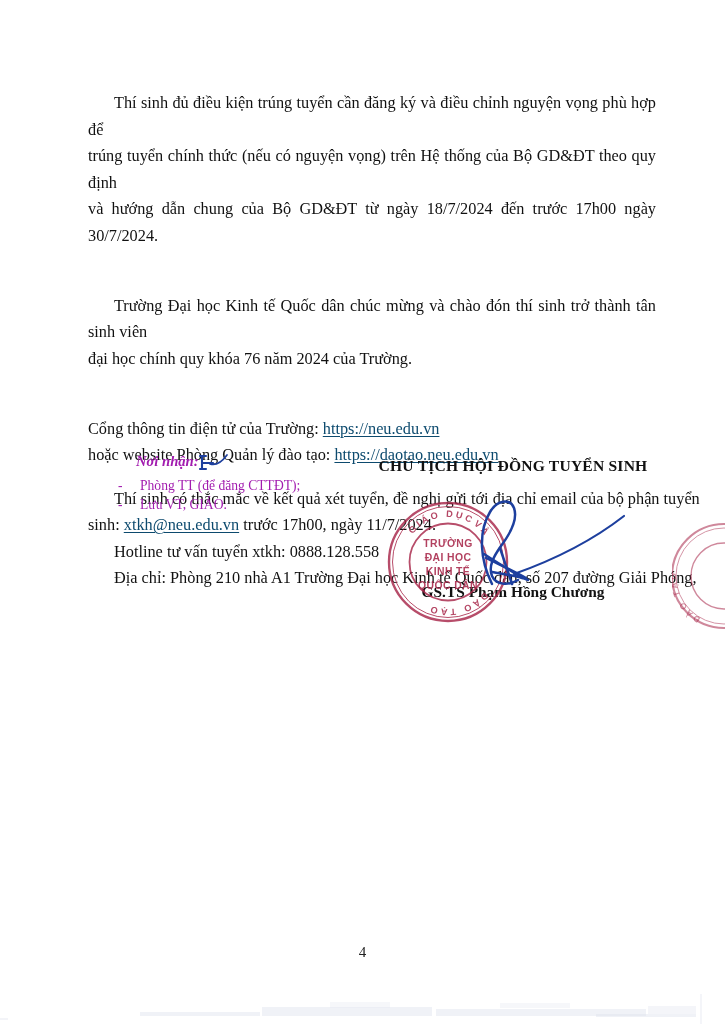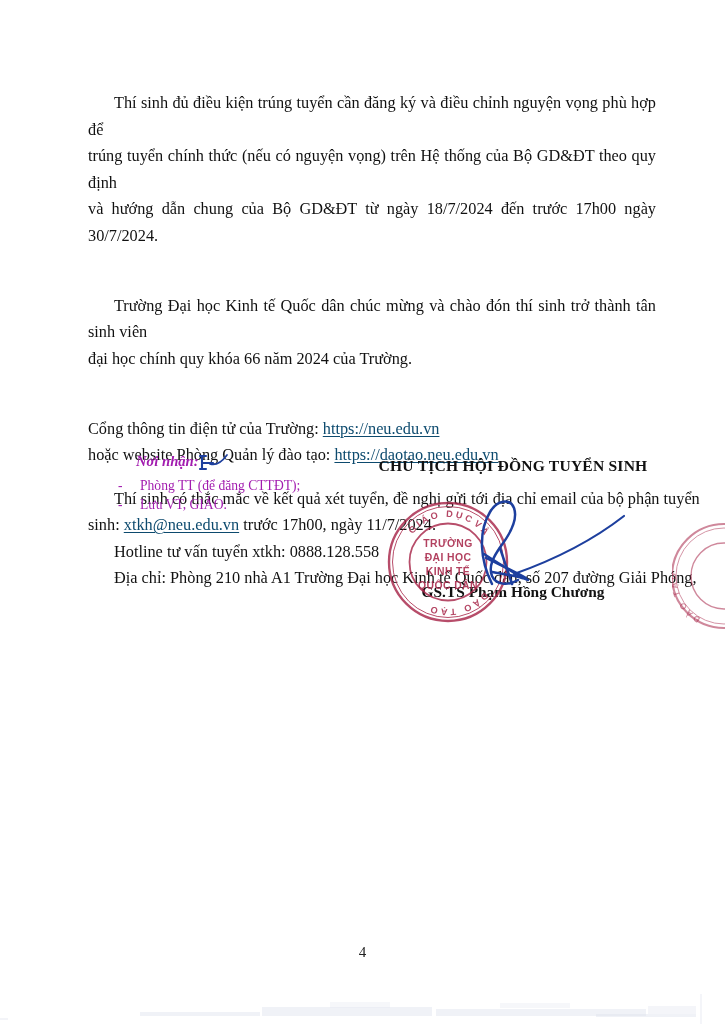--- a/index.html
+++ b/index.html
@@ -193,21 +193,21 @@
   <div class="doc-body">
 
     <p class="para just">
       <span class="ln ind">Thí sinh đủ điều kiện trúng tuyển cần đăng ký và điều chỉnh nguyện vọng phù hợp để</span>
       <span class="ln">trúng tuyển chính thức (nếu có nguyện vọng) trên Hệ thống của Bộ GD&amp;ĐT theo quy định</span>
       <span class="ln">và hướng dẫn chung của Bộ GD&amp;ĐT từ ngày 18/7/2024 đến trước 17h00 ngày 30/7/2024.</span>
     </p>
 
     <p class="para just">
       <span class="ln ind">Trường Đại học Kinh tế Quốc dân chúc mừng và chào đón thí sinh trở thành tân sinh viên</span>
-      <span class="ln">đại học chính quy khóa 66 năm 2024 của Trường.</span>
+      <span class="ln">đại học chính quy khóa 76 năm 2024 của Trường.</span>
     </p>
 
     <div class="block-lines">
       <span class="ln"><span>Cổng thông tin điện tử của Trường: </span><a class="lnk" href="#">https://neu.edu.vn</a></span>
       <span class="ln"><span>hoặc website Phòng Quản lý đào tạo: </span><a class="lnk" href="#">https://daotao.neu.edu.vn</a></span>
     </div>
 
     <div class="block-lines">
       <span class="ln ind">Thí sinh có thắc mắc về kết quả xét tuyển, đề nghị gửi tới địa chỉ email của bộ phận tuyển</span>
       <span class="ln"><span>sinh: </span><a class="lnk" href="#">xtkh@neu.edu.vn</a><span> trước 17h00, ngày 11/7/2024.</span></span>

